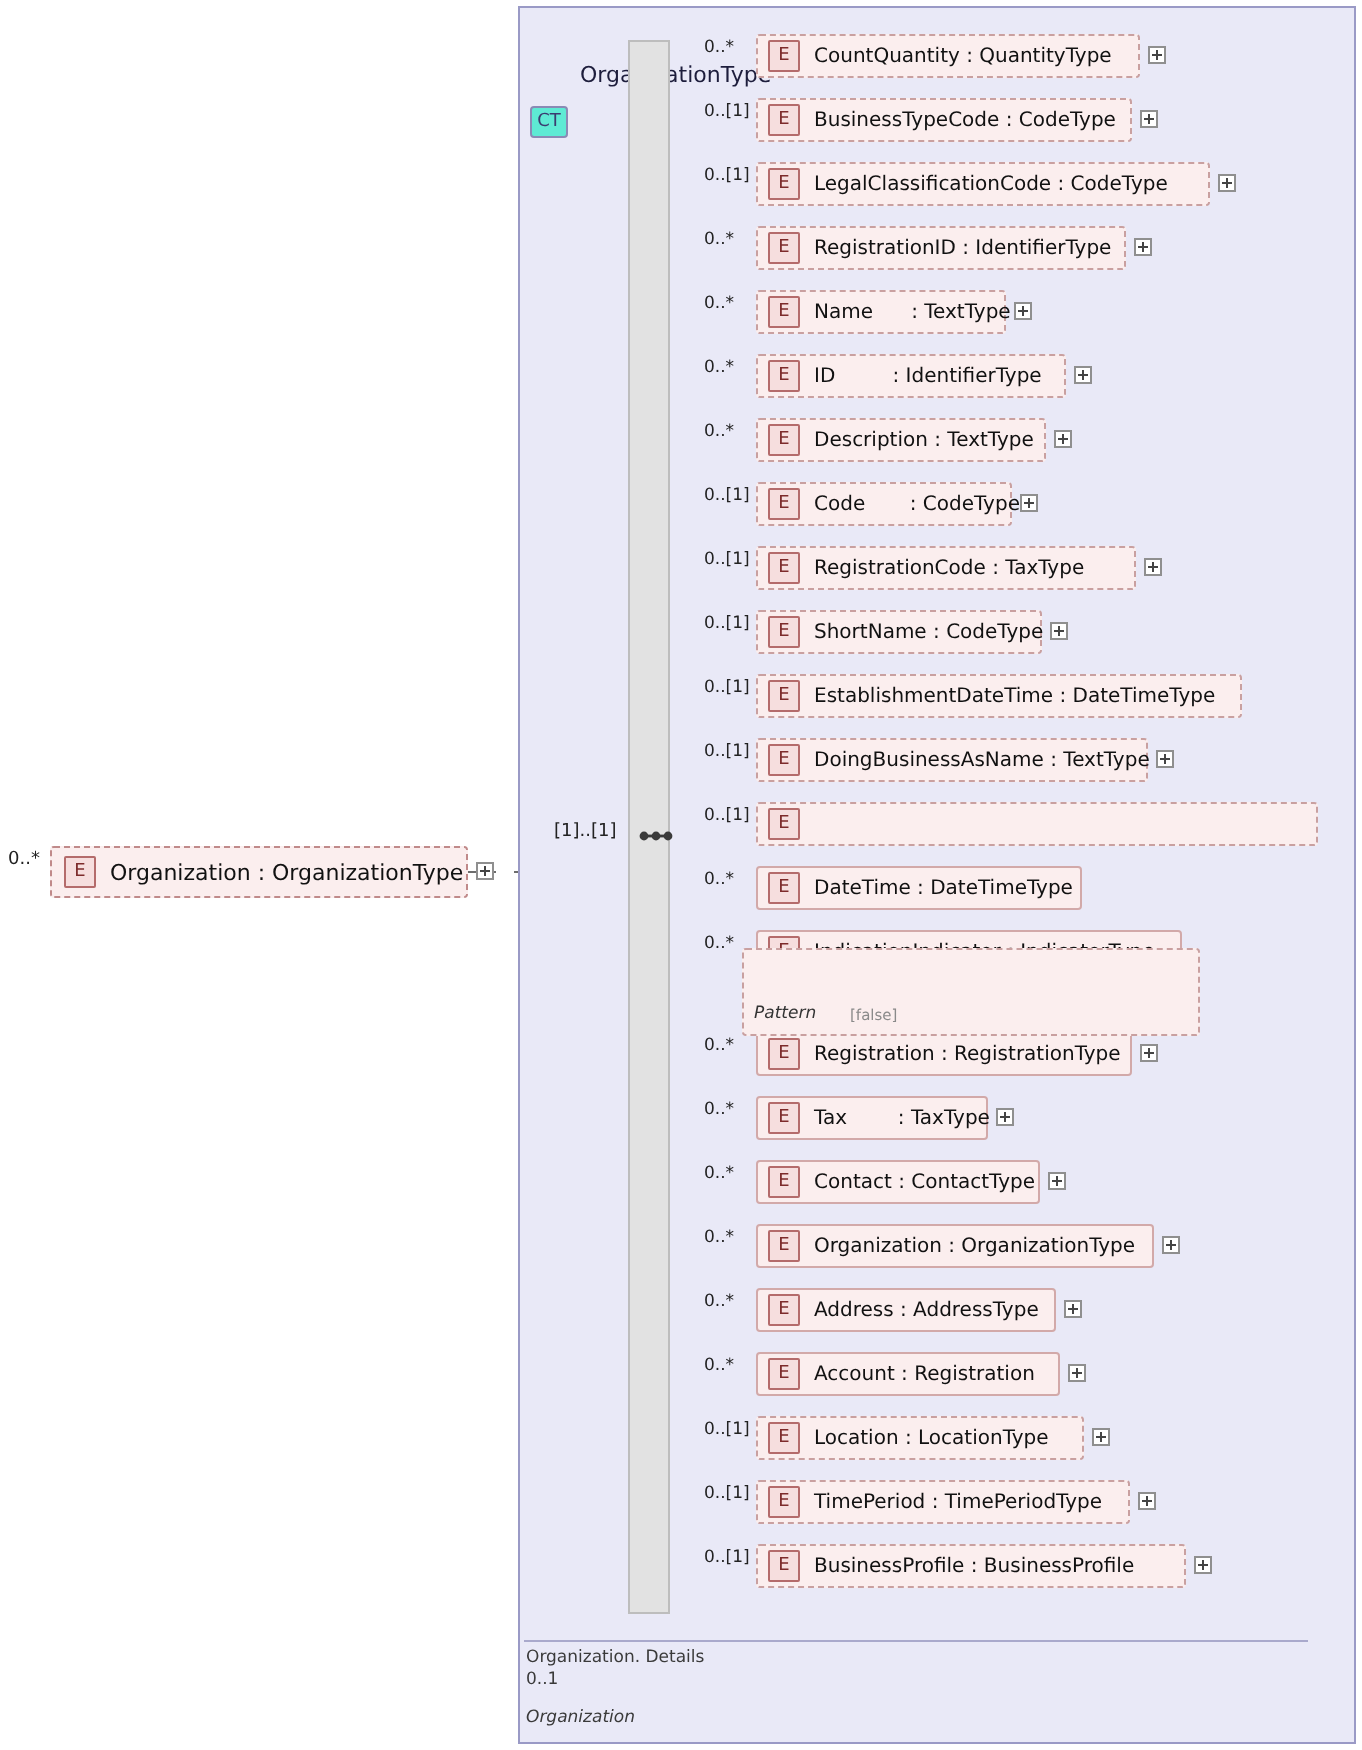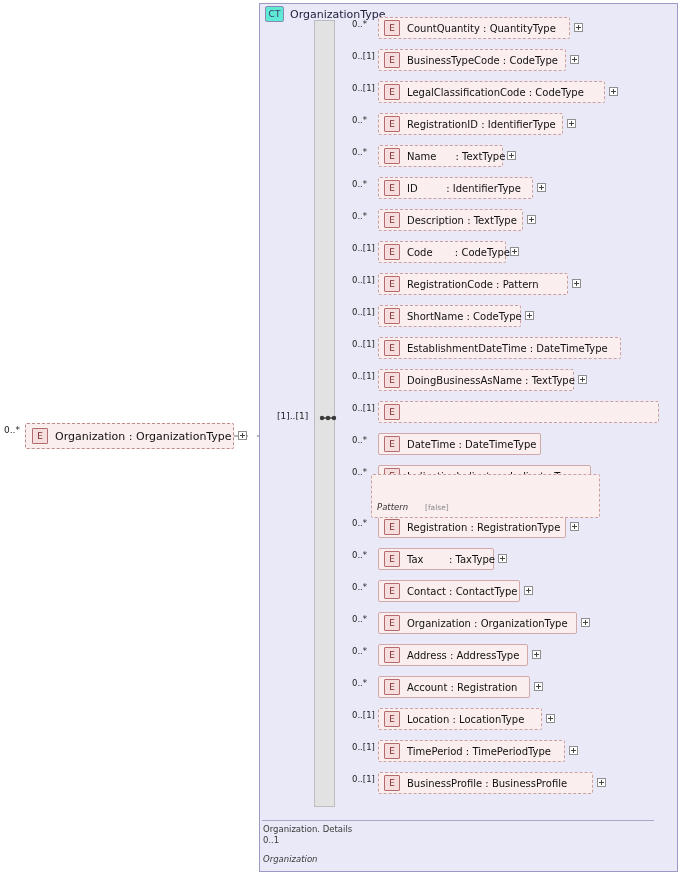--- a/index.html
+++ b/index.html
@@ -76,20 +76,21 @@
     display:flex;align-items:center;gap:6px;
   }
   .ct-badge{
     width:17px;height:14px;
     border:1px solid #8a8ab5;
     background:#5eead4;
     color:#3b3b70;
     font-size:9px;
     display:flex;align-items:center;justify-content:center;
     border-radius:2px;
+    margin-top:47px;
   }
   .ct-title{font-size:11px;color:#1d1d3c;}
 
   
   .seq-bar{
     position:absolute;
     left:314px;top:20px;
     width:21px;height:787px;
     background:#e2e2e2;
     border:1px solid #bdbdbd;
@@ -268,21 +269,21 @@
       <div class="rowplus" style="left: 527px; top: 215px;"></div>
       <div class="mult" style="left: 352px; top: 243px;">0..[1]</div>
       <div class="row" style="left: 378px; top: 241px; width: 128px;">
         <span class="e-badge">E</span>
         <span class="lbl">Code       : CodeType</span>
       </div>
       <div class="rowplus" style="left: 510px; top: 247px;"></div>
       <div class="mult" style="left: 352px; top: 275px;">0..[1]</div>
       <div class="row" style="left: 378px; top: 273px; width: 190px;">
         <span class="e-badge">E</span>
-        <span class="lbl">RegistrationCode : Pattern</span>
+        <span class="lbl">RegistrationCode : TaxType</span>
       </div>
       <div class="rowplus" style="left: 572px; top: 279px;"></div>
       <div class="mult" style="left: 352px; top: 307px;">0..[1]</div>
       <div class="row" style="left: 378px; top: 305px; width: 143px;">
         <span class="e-badge">E</span>
         <span class="lbl">ShortName : CodeType</span>
       </div>
       <div class="rowplus" style="left: 525px; top: 311px;"></div>
       <div class="mult" style="left: 352px; top: 339px;">0..[1]</div>
       <div class="row" style="left: 378px; top: 337px; width: 243px;">

